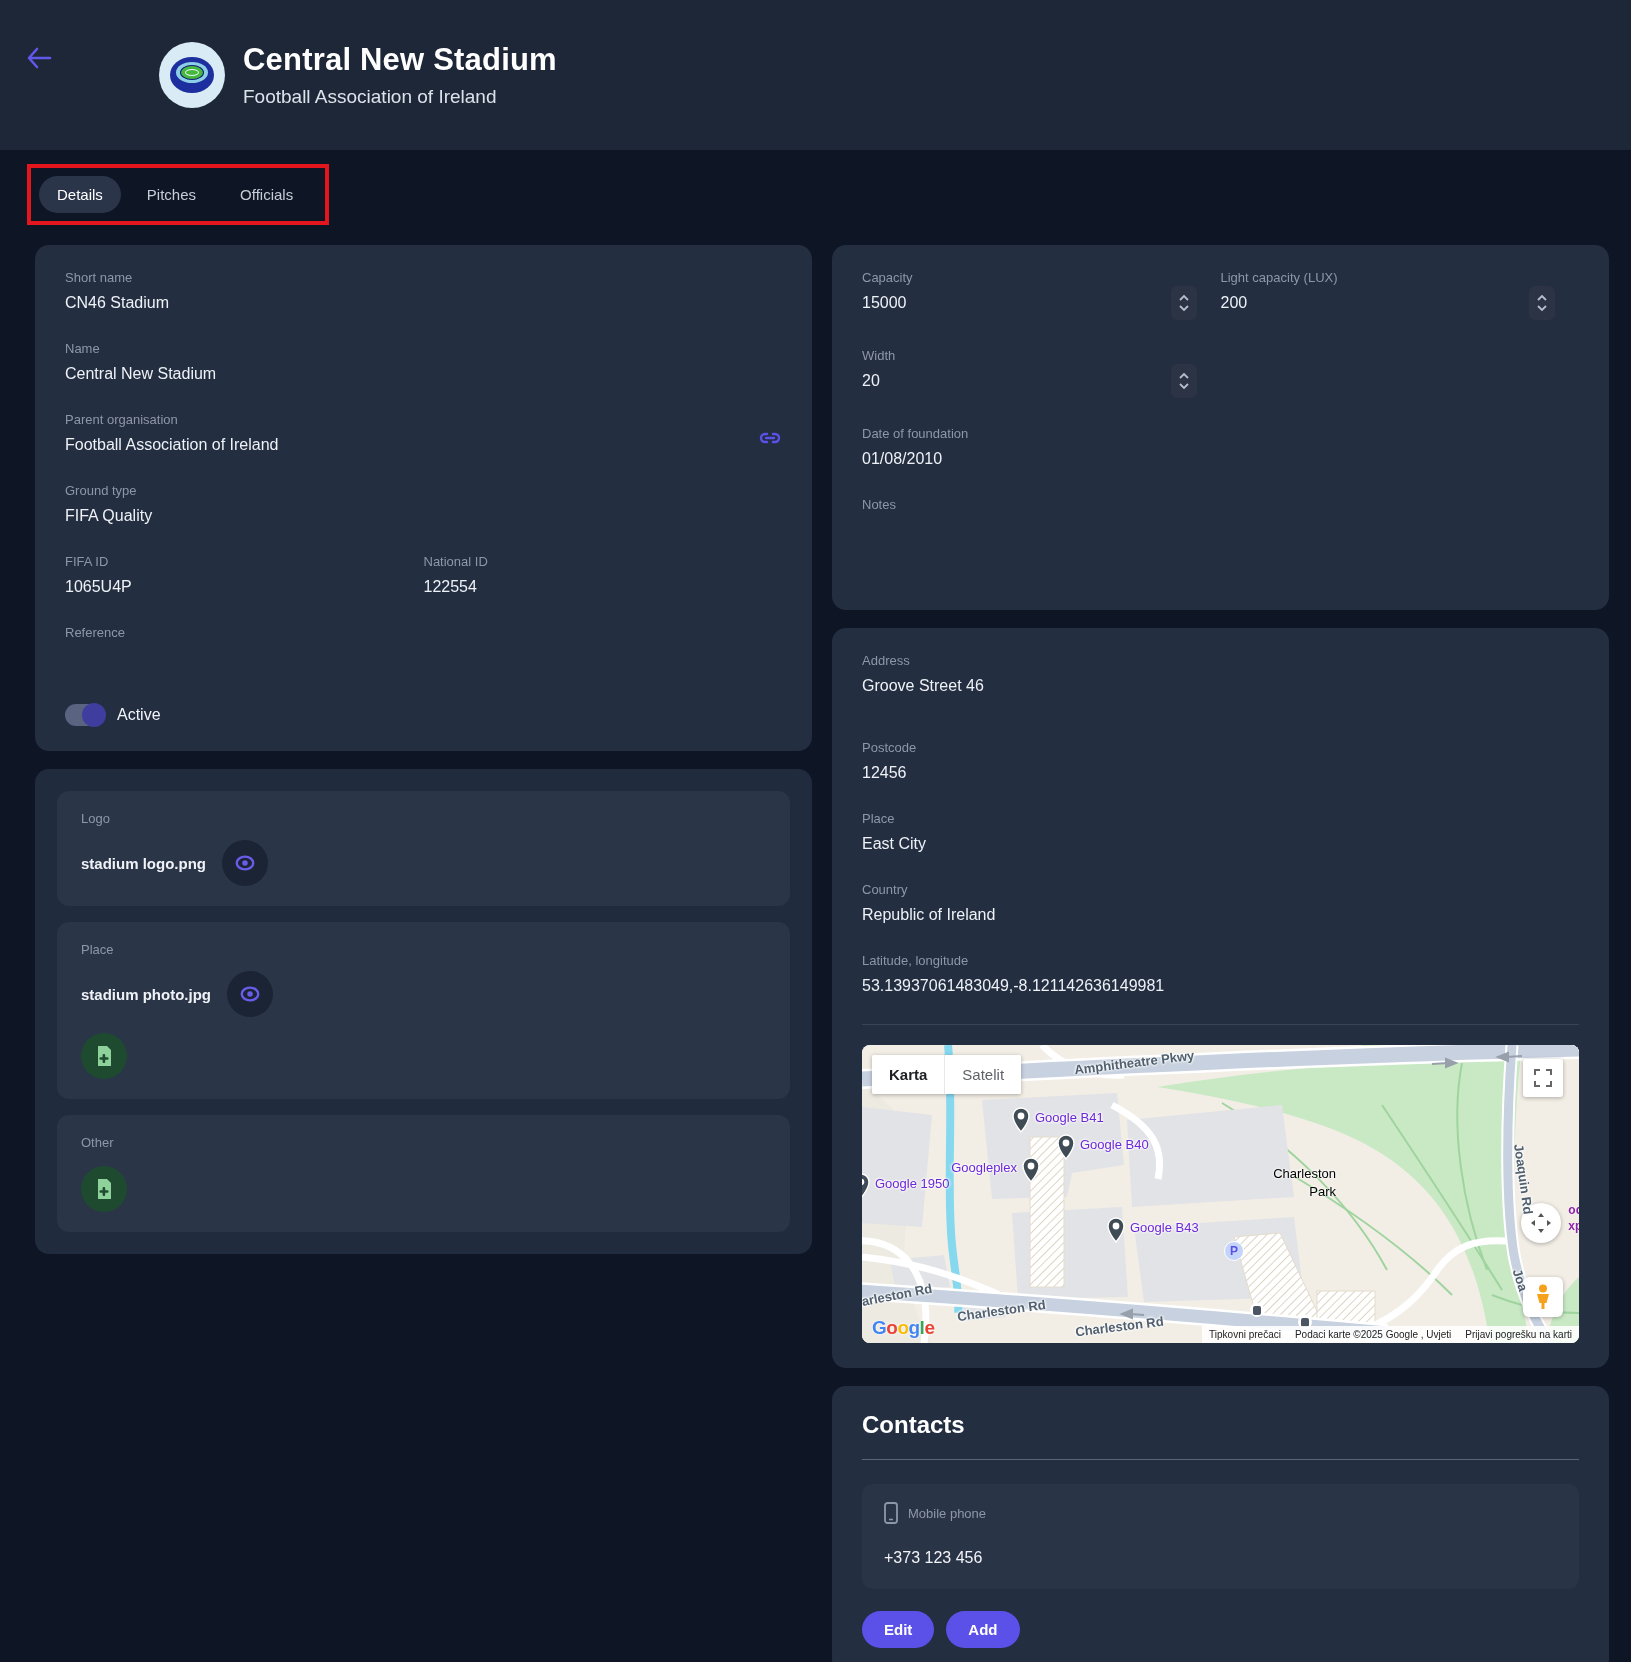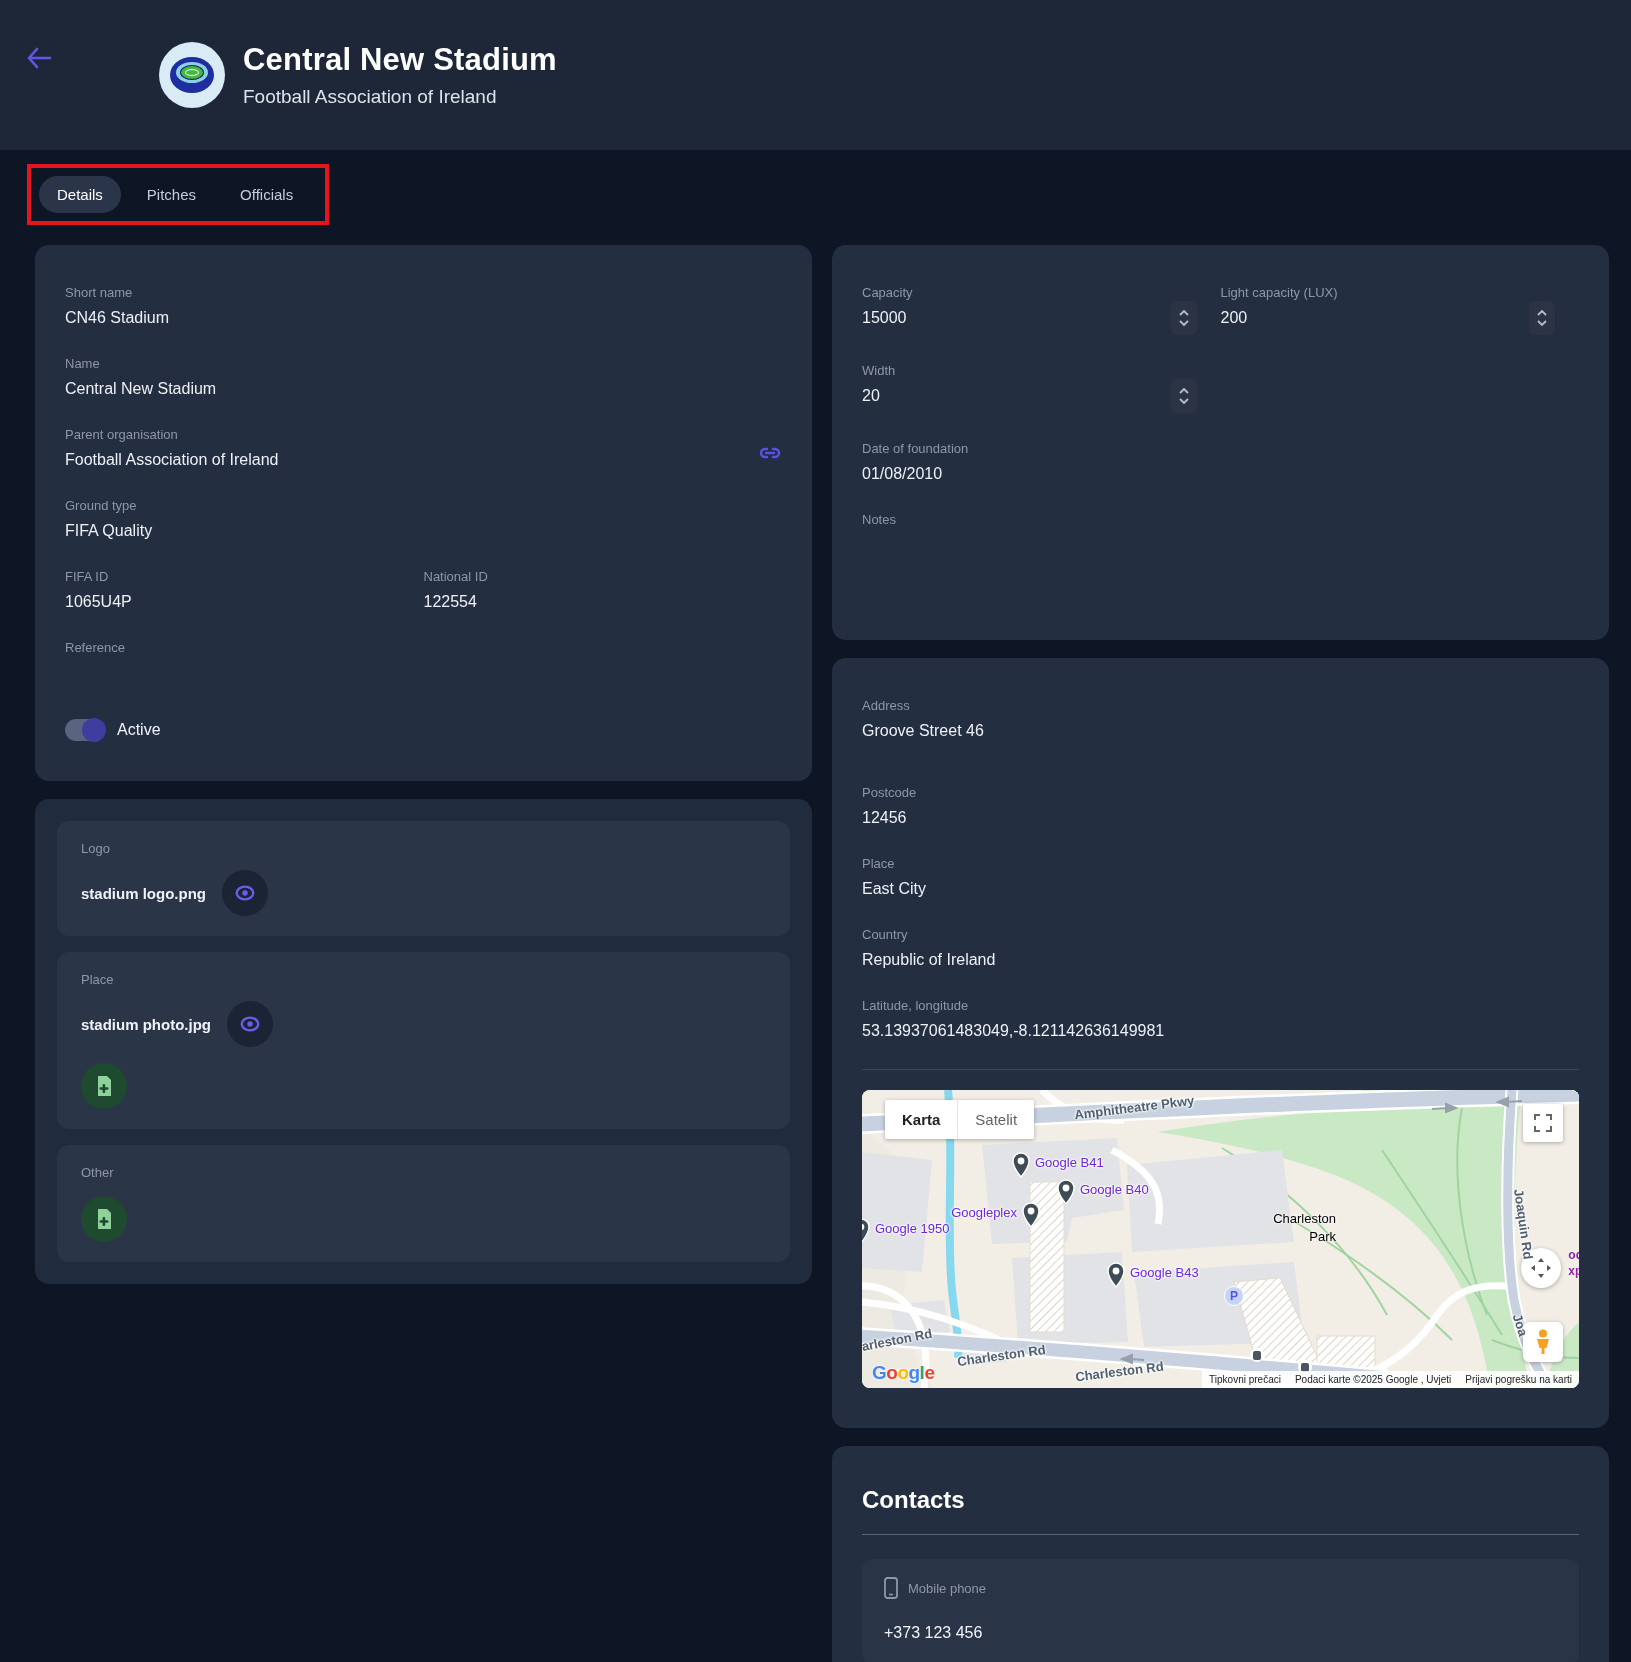--- a/index.html
+++ b/index.html
@@ -20,21 +20,21 @@
   
   .tabs-area { padding:14px 0 8px 27px; }
   .red-box { display:inline-block; border:4px solid #e3151d; padding:8px 14px 8px 8px; }
   .tabs { display:flex; align-items:center; gap:8px; }
   .tab { font-size:15px; color:#c7cdd8; background:none; border:none; padding:10px 18px; cursor:pointer; border-radius:20px; }
   .tab.active { background:#2b3549; color:#ffffff; }
 
   
   .main-grid { display:grid; grid-template-columns: 777px 777px; column-gap:20px; align-items:start; padding:12px 0 0 35px; }
   .col { display:flex; flex-direction:column; gap:18px; }
-  .card { background:#232e41; border-radius:14px; padding:40px 30px; }
+  .card { background:#232e41; border-radius:14px; padding:25px 30px; }
 
   .field { margin-bottom:28px; }
   .f-label { font-size:13px; color:#8e97a8; margin-bottom:9px; }
   .f-value { font-size:16px; color:#eef1f6; min-height:19px; }
   .field-row { display:flex; align-items:flex-start; justify-content:space-between; }
   .two-col { display:grid; grid-template-columns:1fr 1fr; }
   .link-icon-btn { background:none; border:none; cursor:pointer; margin-top:14px; }
 
   
   .toggle-row { display:flex; align-items:center; gap:12px; margin-top:8px; }
@@ -64,21 +64,21 @@
   .phone-label { font-size:13px; color:#8e97a8; }
   .phone-value { color:#f2f4f8; font-size:16px; margin-top:25px; }
   .btn-row { display:flex; gap:12px; margin-top:22px; }
   .pill-btn { background:#5b51e8; color:#ffffff; border:none; border-radius:20px; font-size:15px; font-weight:700; padding:10px 22px; cursor:pointer; font-family:"Liberation Sans",sans-serif; }
 
   
   .map { position:relative; width:717px; height:298px; border-radius:8px; overflow:hidden; margin-top:20px; background:#f2eee6; }
   .map svg.bg { position:absolute; inset:0; }
   .addr-divider { border:none; border-top:1px solid #3a4456; margin:6px 0 0; }
 
-  .map-type { position:absolute; left:10px; top:10px; display:flex; box-shadow:0 1px 4px rgba(0,0,0,.3); border-radius:2px; overflow:hidden;margin-left:13px; }
+  .map-type { position:absolute; left:10px; top:10px; display:flex; box-shadow:0 1px 4px rgba(0,0,0,.3); border-radius:2px; overflow:hidden; }
   .map-type button { border:none; background:#ffffff; padding:11px 17px; font-size:15px; cursor:pointer; font-family:"Liberation Sans",sans-serif; }
   .mt-karta { font-weight:700; color:#202124; }
   .mt-satelit { color:#5f6368; border-left:1px solid #e8e8e8 !important; }
 
   .fullscreen-btn { position:absolute; top:14px; right:16px; width:40px; height:38px; background:#fff; border:none; border-radius:3px; box-shadow:0 1px 4px rgba(0,0,0,.3); cursor:pointer; display:flex; align-items:center; justify-content:center; }
   .pan-btn { position:absolute; top:158px; right:18px; width:40px; height:40px; border-radius:50%; background:#fff; border:none; box-shadow:0 1px 4px rgba(0,0,0,.3); cursor:pointer; display:flex; align-items:center; justify-content:center; }
   .pegman-btn { position:absolute; top:232px; right:16px; width:40px; height:40px; border-radius:6px; background:#fff; border:none; box-shadow:0 1px 4px rgba(0,0,0,.3); cursor:pointer; display:flex; align-items:center; justify-content:center; }
 
   .road-label { position:absolute; font-size:13px; font-weight:700; color:#51606f; text-shadow:0 0 3px #fff,0 0 3px #fff,0 0 3px #fff; white-space:nowrap; }
   .park-label { position:absolute; left:382px; top:120px; width:92px; text-align:right; font-size:13px; color:#000000; text-shadow:0 0 3px #fff,0 0 3px #fff; line-height:1.35; }

